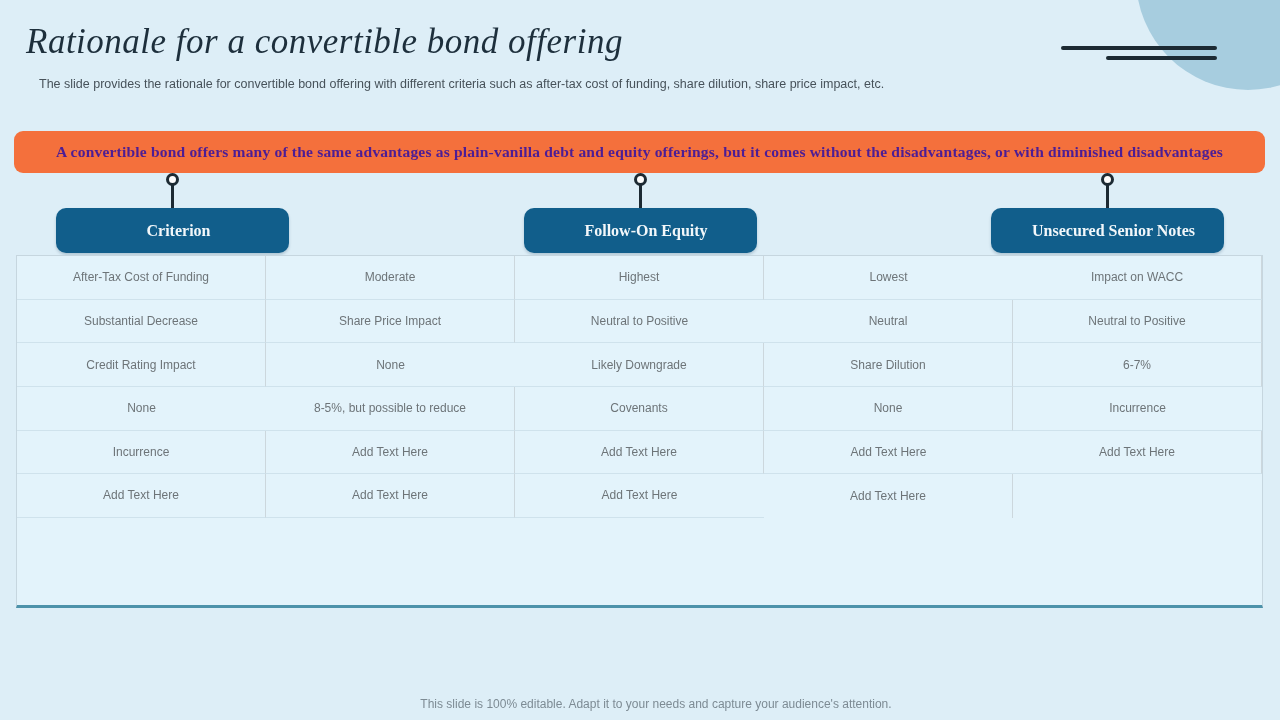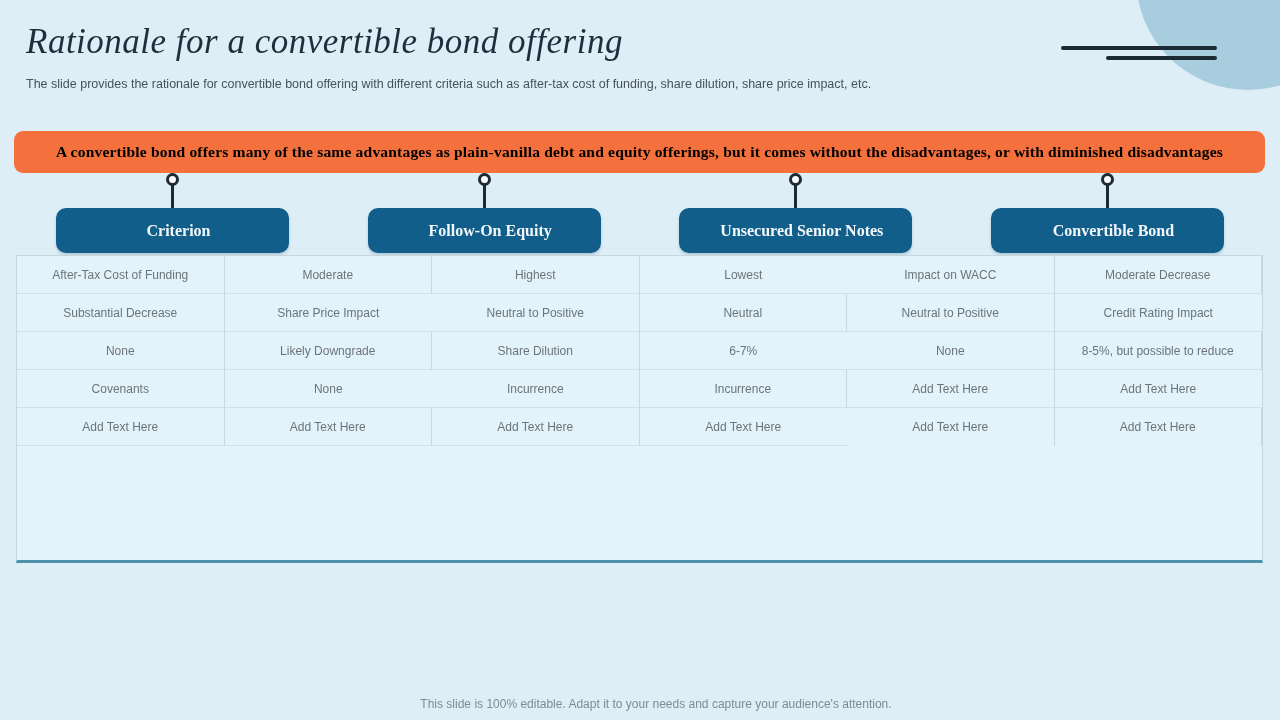--- a/index.html
+++ b/index.html
@@ -7,35 +7,35 @@
   .slide{position:relative;width:1280px;height:720px;background:var(--bg,#ddeef7);overflow:hidden;}
 
   
   .decor-circle{position:absolute;left:1136px;top:-134px;width:224px;height:224px;border-radius:50%;background:var(--circle,#a7cddf);}
   .decor-line{position:absolute;height:4px;background:var(--dark,#1c2a33);border-radius:2px;}
   .line1{left:1061px;top:46px;width:156px;}
   .line2{left:1106px;top:56px;width:111px;}
 
   
   .title{position:absolute;left:26px;top:22px;margin:0;font-family:"Liberation Serif",serif;font-weight:400;font-size:35px;letter-spacing:.5px;color:#1d2f3c;font-style:italic;}
-  .subtitle{position:absolute;left:26px;top:77px;margin:0;font-size:12.5px;color:#47525a;}
+  .subtitle{position:absolute;left:39px;top:77px;margin:0;font-size:12.5px;color:#47525a;}
 
   
   .banner{position:absolute;left:14px;top:131px;width:1251px;height:42px;background:var(--banner,#f4703c);border-radius:9px;display:flex;align-items:center;justify-content:center;}
-  .banner span{color:#000000;font-family:"Liberation Serif",serif;font-weight:700;font-size:15.5px;letter-spacing:.2px;}
+  .banner span{color:#4c1d95;font-family:"Liberation Serif",serif;font-weight:700;font-size:15.5px;letter-spacing:.2px;}
 
   
   .headers{position:absolute;left:0;top:208px;width:1280px;box-sizing:border-box;padding:0 56px;display:flex;justify-content:space-between;}
   .hcol{position:relative;width:233px;height:45px;}
   .hbtn{position:absolute;inset:0;background:var(--button,#115e8b);border-radius:10px;display:flex;align-items:center;justify-content:center;color:#f2f7fa;font-family:"Liberation Serif",serif;font-weight:700;font-size:16px;box-shadow:0 2px 3px rgba(20,60,90,.22);padding-left:12px;}
   .connector-line{position:absolute;left:calc(50% - 1.5px);bottom:100%;width:3px;height:24px;background:var(--dark,#1c2a33);}
   .connector-dot{position:absolute;left:calc(50% - 6.5px);bottom:calc(100% + 22px);width:13px;height:13px;box-sizing:border-box;border:3px solid var(--dark,#1c2a33);border-radius:50%;background:#fdfdfd;}
 
   
-  .table{position:absolute;left:16px;top:255px;width:1247px;height:308px;display:grid;grid-template-columns:repeat(6,1fr);grid-template-rows:repeat(8,1fr);background:var(--cellbg,#e3f3fb);border:1px solid #c6d6df;border-bottom:3px solid var(--tableedge,#4d92aa);box-sizing:border-box;}
+  .table{position:absolute;left:16px;top:255px;width:1247px;height:353px;display:grid;grid-template-columns:repeat(5,1fr);grid-template-rows:repeat(8,1fr);background:var(--cellbg,#e3f3fb);border:1px solid #c6d6df;border-bottom:3px solid var(--tableedge,#4d92aa);box-sizing:border-box;}
   .cell{display:flex;align-items:center;justify-content:center;text-align:center;font-size:12px;color:var(--celltext,#6d7478);border-bottom:1px solid #cfe2ec;border-right:1px solid #ccd7dd;padding:0 10px;}
   .cell:nth-child(4n){border-right:none;}
   .cell:nth-child(n+29){border-bottom:none;}
 
   
   .footer{position:absolute;left:16px;top:697px;width:1280px;margin:0;text-align:center;font-size:12px;color:#7d8b94;}
 </style>
 </head>
 <body>
 
@@ -60,34 +60,28 @@
       <div class="hcol">
         <span class="connector-line"></span>
         <span class="connector-dot"></span>
         <div class="hbtn">Follow-On Equity</div>
       </div>
       <div class="hcol">
         <span class="connector-line"></span>
         <span class="connector-dot"></span>
         <div class="hbtn">Unsecured Senior Notes</div>
       </div>
-      <div class="hcol">
-        <span class="connector-line"></span>
-        <span class="connector-dot"></span>
-        <div class="hbtn">Convertible Bond</div>
-      </div>
     </div>
 
   <div class="table" id="table">
       <div class="cell">After-Tax Cost of Funding</div>
       <div class="cell">Moderate</div>
       <div class="cell">Highest</div>
       <div class="cell">Lowest</div>
       <div class="cell">Impact on WACC</div>
-      <div class="cell">Moderate Decrease</div>
       <div class="cell">Substantial Decrease</div>
       <div class="cell">Share Price Impact</div>
       <div class="cell">Neutral to Positive</div>
       <div class="cell">Neutral</div>
       <div class="cell">Neutral to Positive</div>
       <div class="cell">Credit Rating Impact</div>
       <div class="cell">None</div>
       <div class="cell">Likely Downgrade</div>
       <div class="cell">Share Dilution</div>
       <div class="cell">6-7%</div>

